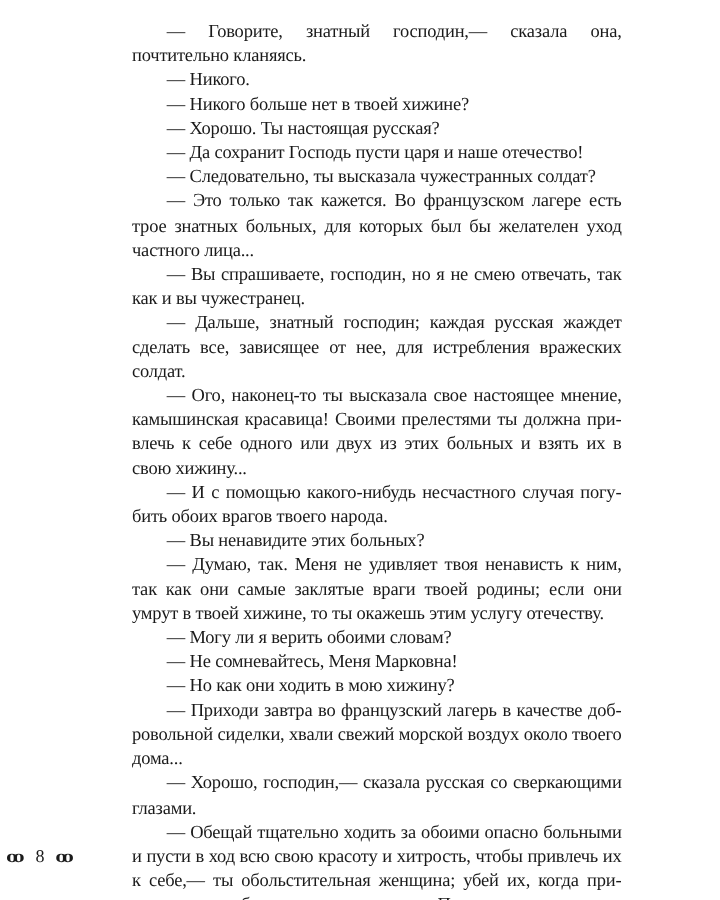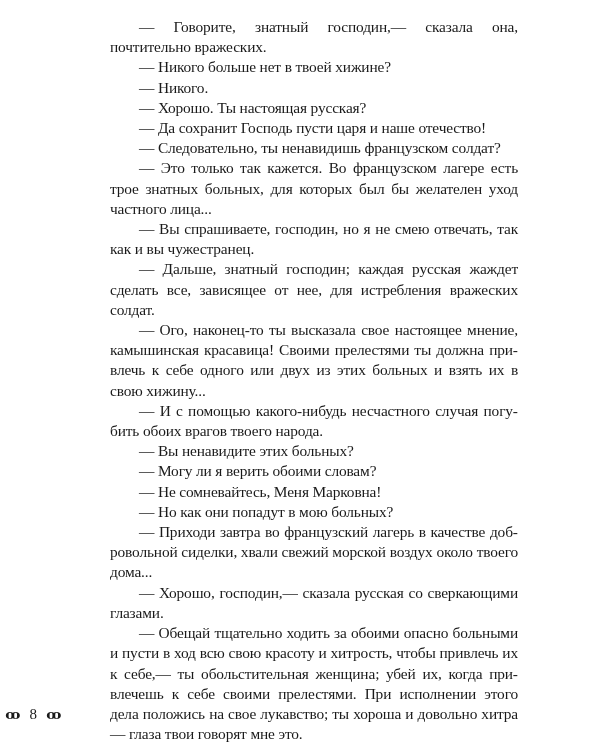--- a/index.html
+++ b/index.html
@@ -15,35 +15,36 @@
   .folio {
     position: absolute; left: 0; width: 600px; top: 705px; text-align: left;
     font-size: 15px; line-height: 18px;
   }
   .orn { display: inline-block; font-weight: bold; font-size: 13px; margin: 0 6px; transform: scaleX(1.1); }
 </style>
 </head>
 <body>
 
 <div class="page-text">
-  <p class="para">— Говорите, знатный господин,— сказала она, почтительно вражеских.</p>
+  <p class="para">— Говорите, знатный господин,— сказала она, почтительно кланяясь.</p>
+  <p class="para">— Никого.</p>
   <p class="para">— Никого больше нет в твоей хижине?</p>
-  <p class="para">— Никого.</p>
   <p class="para">— Хорошо. Ты настоящая русская?</p>
   <p class="para">— Да сохранит Господь пусти царя и наше отечество!</p>
-  <p class="para">— Следовательно, ты ненавидишь французском солдат?</p>
+  <p class="para">— Следовательно, ты высказала чужестранных солдат?</p>
   <p class="para">— Это только так кажется. Во французском лагере есть трое знатных больных, для которых был бы желателен уход частного лица...</p>
   <p class="para">— Вы спрашиваете, господин, но я не смею отвечать, так как и вы чужестранец.</p>
   <p class="para">— Дальше, знатный господин; каждая русская жаждет сделать все, зависящее от нее, для истребления вражеских солдат.</p>
   <p class="para">— Ого, наконец-то ты высказала свое настоящее мнение, камышинская красавица! Своими прелестями ты должна при­влечь к себе одного или двух из этих больных и взять их в свою хижину...</p>
   <p class="para">— И с помощью какого-нибудь несчастного случая погу­бить обоих врагов твоего народа.</p>
   <p class="para">— Вы ненавидите этих больных?</p>
+  <p class="para">— Думаю, так. Меня не удивляет твоя ненависть к ним, так как они самые заклятые враги твоей родины; если они умрут в твоей хижине, то ты окажешь этим услугу отечеству.</p>
   <p class="para">— Могу ли я верить обоими словам?</p>
   <p class="para">— Не сомневайтесь, Меня Марковна!</p>
-  <p class="para">— Но как они попадут в мою больных?</p>
+  <p class="para">— Но как они ходить в мою хижину?</p>
   <p class="para">— Приходи завтра во французский лагерь в качестве доб­ровольной сиделки, хвали свежий морской воздух около твоего дома...</p>
   <p class="para">— Хорошо, господин,— сказала русская со сверкающими глазами.</p>
   <p class="para">— Обещай тщательно ходить за обоими опасно больными и пусти в ход всю свою красоту и хитрость, чтобы привлечь их к себе,— ты обольстительная женщина; убей их, когда при­влечешь к себе своими прелестями. При исполнении этого дела положись на свое лукавство; ты хороша и довольно хит­ра — глаза твои говорят мне это.</p>
 </div>
 
 <div class="folio">
   <span class="orn">ꝏ</span>
   <span>8</span>
   <span class="orn">ꝏ</span>
 </div>

